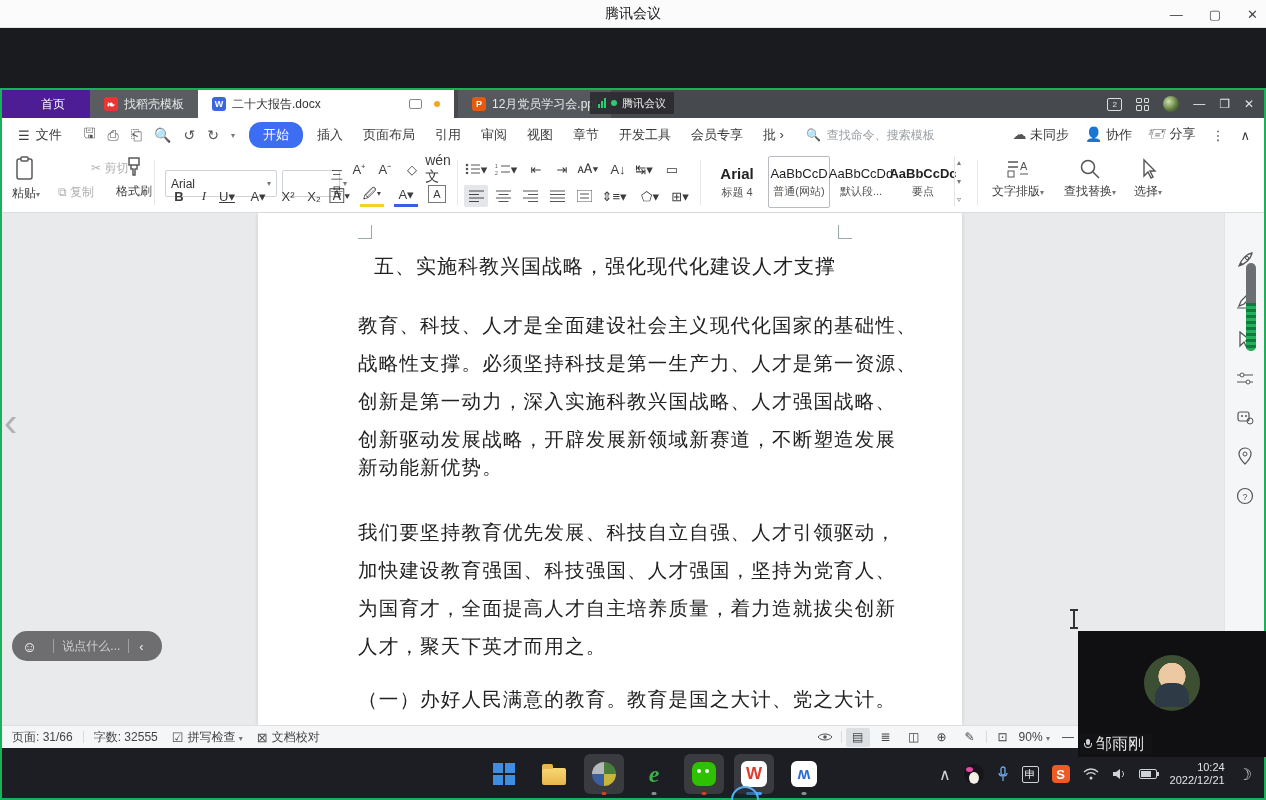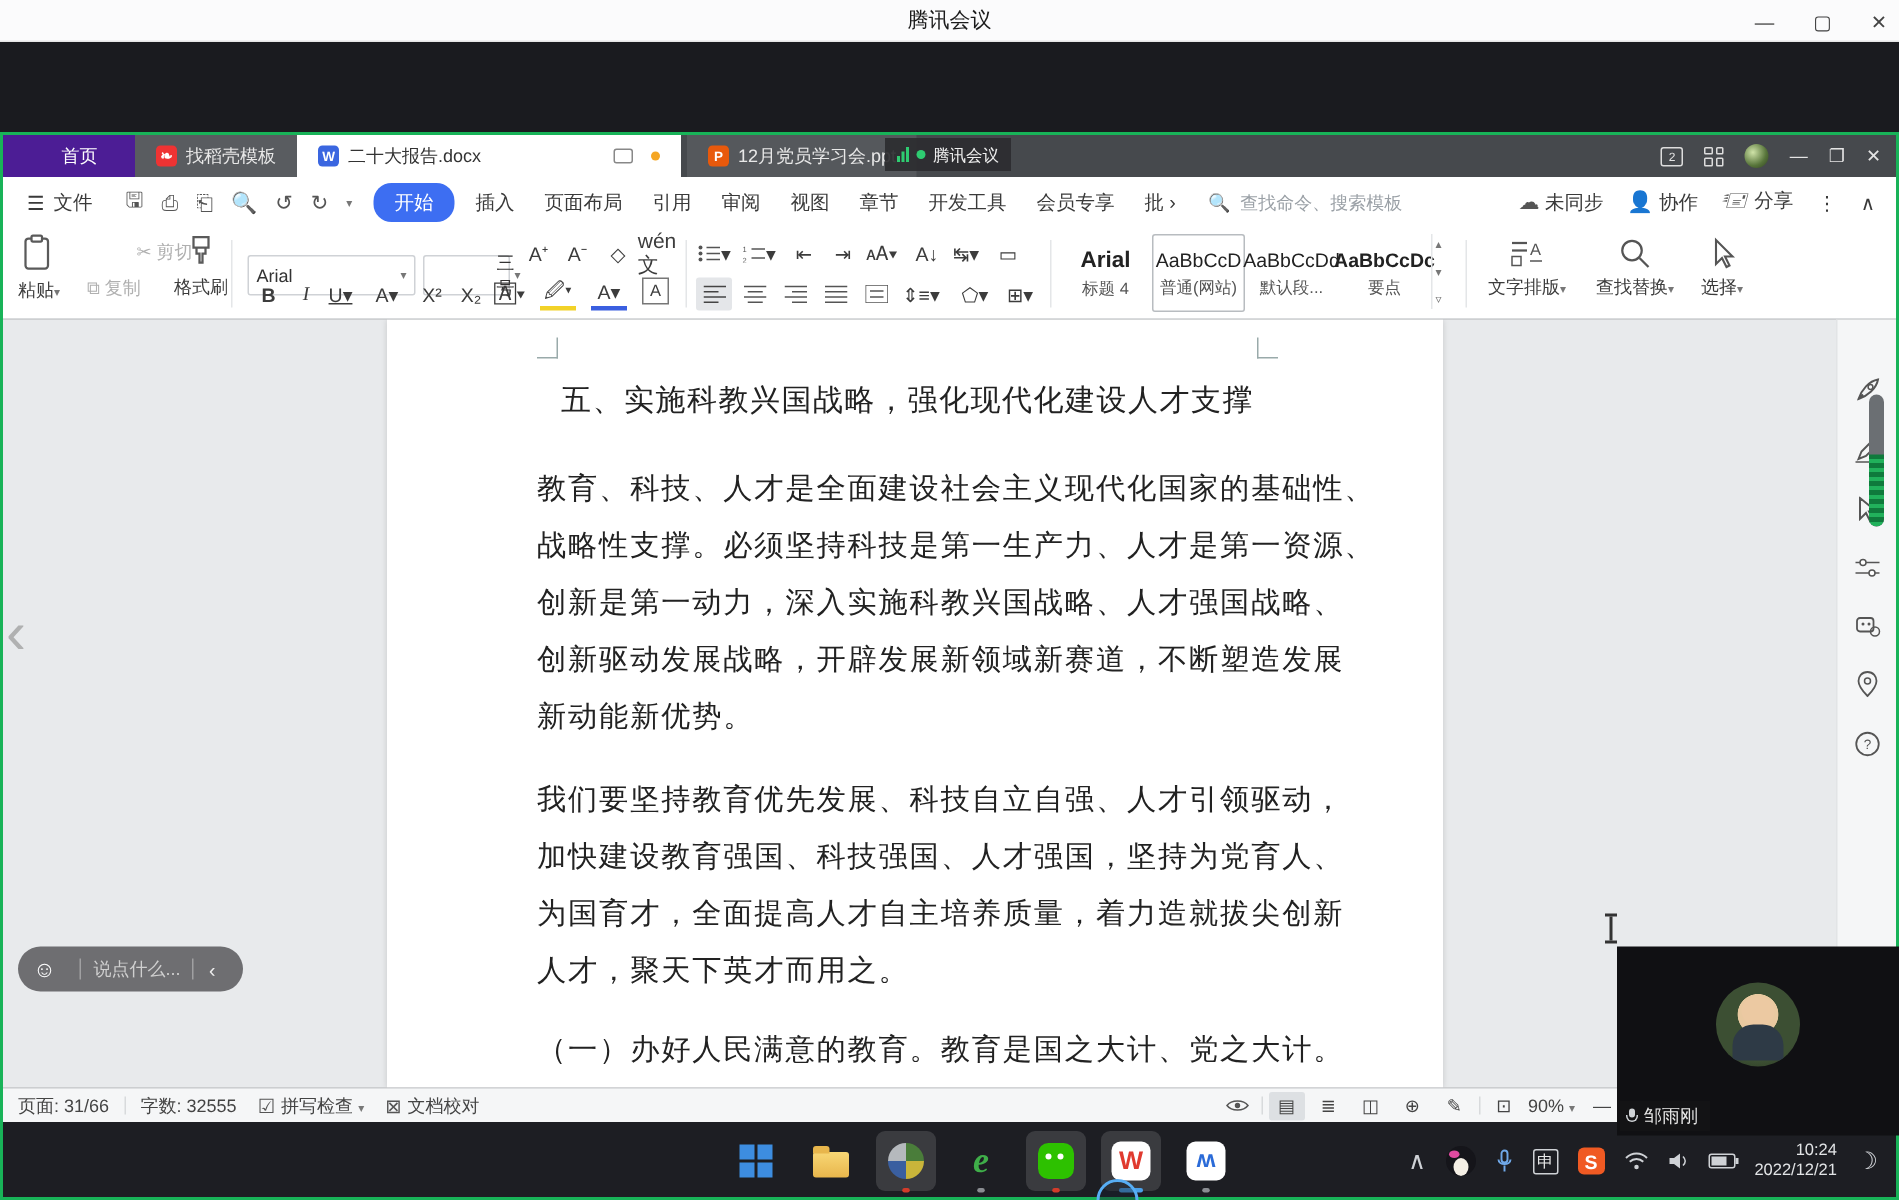--- a/index.html
+++ b/index.html
@@ -141,21 +141,21 @@
   .micmute .stand{position:absolute;left:2px;top:7px;width:10px;height:6px;border:1.5px solid #9aa0a6;border-top:none;border-radius:0 0 6px 6px;}
   .micmute .slash{position:absolute;left:6px;top:-2px;width:2px;height:20px;background:#e04a3a;transform:rotate(45deg);}
   .speakbar .pipe { width:1px; height:16px; background:#4a4a4e; margin-right:10px;}
 
   .videobox { position:absolute; left:1078px; top:631px; width:188px; height:126px; background:#101013; z-index:60; overflow:hidden;}
   .vavatar { position:absolute; left:66px; top:24px; width:56px; height:56px; border-radius:50%;
              background:radial-gradient(circle at 50% 38%, #e9c9a0 0 30%, #3c4f33 31% 70%, #28351f 100%); overflow:hidden;}
   .vavatar:before{content:"";position:absolute;left:17px;top:9px;width:22px;height:20px;border-radius:50%;background:#ecc9a2;}
   .vavatar:after{content:"";position:absolute;left:11px;top:28px;width:34px;height:24px;border-radius:14px 14px 0 0;background:#2e3a46;}
   .nametag { position:absolute; left:2px; bottom:3px; height:20px; padding:0 8px 0 4px; background:rgba(20,20,22,.85);
-             display:flex; align-items:center; gap:4px; color:#e8e8e8; font-size:12px;}
+             display:flex; align-items:center; gap:4px; color:#e8e8e8; font-size:16px;}
   .micsmall { width:8px; height:11px; position:relative;}
   .micsmall:before{content:"";position:absolute;left:2px;top:0;width:4px;height:6px;border-radius:2px;background:#cfd2d6;}
   .micsmall:after{content:"";position:absolute;left:0;top:4px;width:6px;height:4px;border:1px solid #cfd2d6;border-top:none;border-radius:0 0 4px 4px;}
 
   .floatball { position:absolute; left:731px; top:786px; width:28px; height:28px; border-radius:50%;
                border:2px solid #57aef5; background:rgba(20,30,44,.4); z-index:70;}
 </style>
 </head>
 <body>
 
@@ -415,21 +415,21 @@
     <div class="page">
       <div class="cropmark cm-l"></div>
       <div class="cropmark cm-r"></div>
 
       <div class="docserif dhead">五、实施科教兴国战略，强化现代化建设人才支撑</div>
 
       <div class="docserif dline" style="top:99px;">教育、科技、人才是全面建设社会主义现代化国家的基础性、</div>
       <div class="docserif dline" style="top:137px;">战略性支撑。必须坚持科技是第一生产力、人才是第一资源、</div>
       <div class="docserif dline" style="top:175px;">创新是第一动力，深入实施科教兴国战略、人才强国战略、</div>
       <div class="docserif dline" style="top:213px;">创新驱动发展战略，开辟发展新领域新赛道，不断塑造发展</div>
-      <div class="docserif dline" style="top:251px;text-align:center;">新动能新优势。</div>
+      <div class="docserif dline" style="top:241px;text-align:center;">新动能新优势。</div>
 
       <div class="docserif dline" style="top:306px;">我们要坚持教育优先发展、科技自立自强、人才引领驱动，</div>
       <div class="docserif dline" style="top:344px;">加快建设教育强国、科技强国、人才强国，坚持为党育人、</div>
       <div class="docserif dline" style="top:382px;">为国育才，全面提高人才自主培养质量，着力造就拔尖创新</div>
       <div class="docserif dline" style="top:420px;">人才，聚天下英才而用之。</div>
 
       <div class="docserif dline" style="top:473px;">（一）办好人民满意的教育。教育是国之大计、党之大计。</div>
 
       <div class="ibeam"></div>
     </div>

